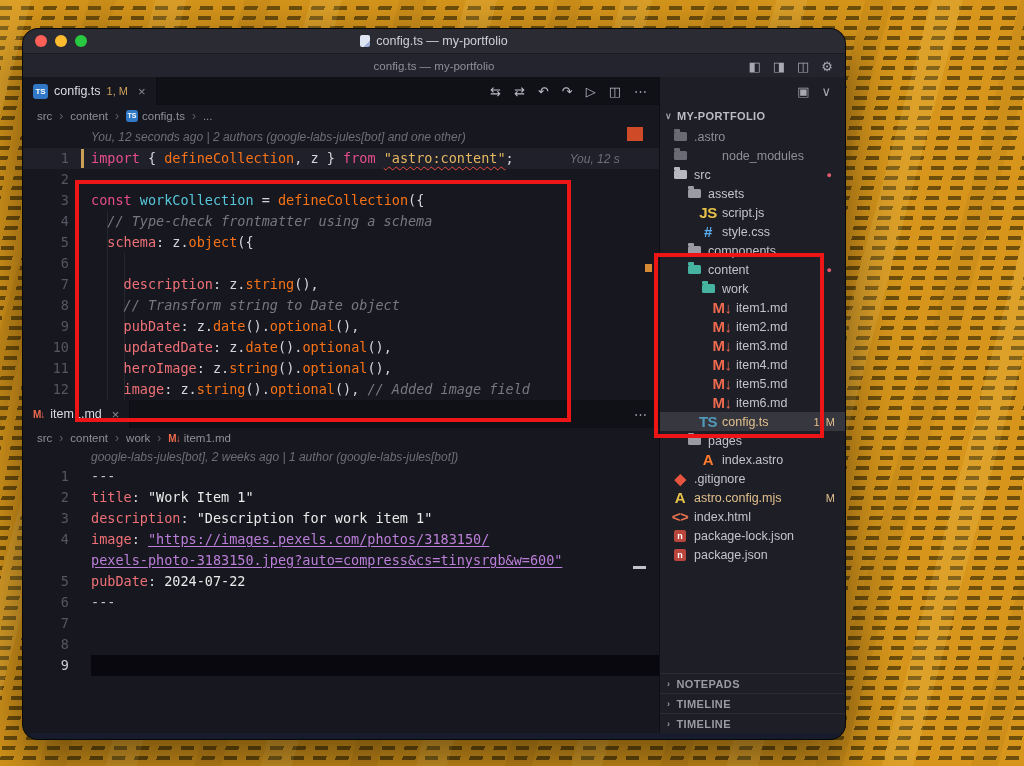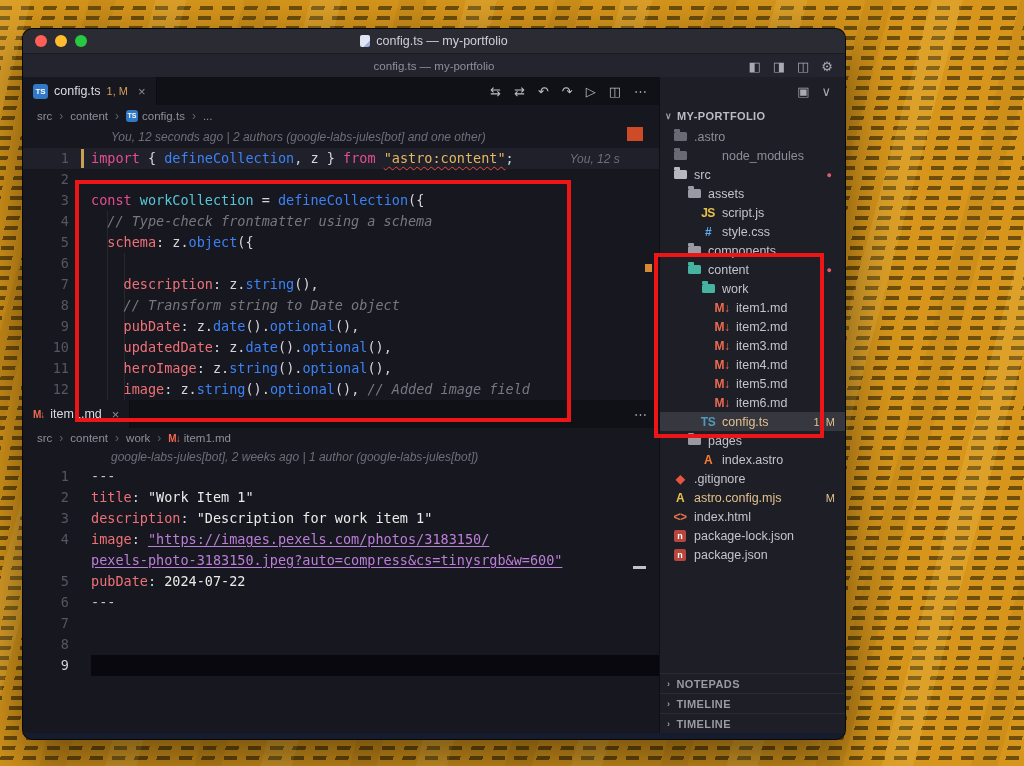--- a/index.html
+++ b/index.html
@@ -2,21 +2,21 @@
 <html><head>
 <meta charset="utf-8">
 <style>
   html,body{margin:0;padding:0;width:1024px;height:766px;overflow:hidden;font-family:"Liberation Sans",sans-serif;}
   .desktop{position:relative;width:1024px;height:766px;background-color:#d7961b;
     background-image:
       repeating-linear-gradient(105deg, rgba(255,214,110,.16) 0 30px, rgba(0,0,0,0) 30px 86px, rgba(120,80,10,.10) 86px 112px, rgba(0,0,0,0) 112px 150px),
       repeating-linear-gradient(100deg, rgba(0,0,0,0) 0 13px, #d7961b 13px 22px),
       repeating-linear-gradient(0deg, rgba(0,0,0,0) 0 6px, #6d4e0b 6px 10px);
   }
-  .window{position:absolute;left:22px;top:28px;width:824px;height:712px;background:#17171f;border-radius:10px;
+  .window{position:absolute;left:22px;top:28px;width:824px;height:712px;background:#17171f;border-radius:16px;
     box-shadow:0 20px 55px rgba(0,0,0,.5);border:1px solid rgba(0,0,0,.65);overflow:hidden;box-sizing:border-box;}
   
   .os-titlebar{height:24px;background:#2b2b34;border-bottom:1px solid #1a1a21;position:relative;display:flex;align-items:center;}
   .traffic{display:flex;gap:8px;padding-left:12px;}
   .tl{width:12px;height:12px;border-radius:50%;}
   .os-title{position:absolute;left:0;right:0;display:flex;justify-content:center;align-items:center;gap:6px;font-size:12.5px;color:#cfcfd5;}
   .doc-icon{display:inline-block;width:10px;height:12px;background:linear-gradient(135deg,#dfe5f2 70%,#9fb0d8 70%);border-radius:2px;}
   .vs-titlebar{height:24px;background:#232331;background:#24242e;position:relative;display:flex;align-items:center;justify-content:center;border-bottom:1px solid #121218;}
   .vs-title{font-size:11.5px;color:#8f8f99;}
   .layout-icons{position:absolute;right:12px;top:0;height:24px;display:flex;align-items:center;gap:12px;color:#a9a9b3;font-size:13px;}
@@ -33,32 +33,32 @@
   .tab .close{color:#8b8b95;margin-left:4px;font-size:13px;}
   .tab-actions{margin-left:auto;display:flex;align-items:center;gap:13px;padding-right:12px;color:#bcbcc6;font-size:13px;}
   .ts-chip{display:inline-block;width:15px;height:15px;border-radius:3px;background:#3178c6;color:#fff;font-weight:bold;font-size:8px;line-height:15px;text-align:center;}
   .ts-chip.small{width:12px;height:12px;font-size:7px;line-height:12px;}
   .md-glyph{color:#ee6a4f;font-weight:bold;font-size:10px;letter-spacing:-1px;}
   .breadcrumbs{height:22px;display:flex;align-items:center;padding-left:14px;gap:7px;font-size:11.5px;color:#8f8f99;background:#17171f;}
   .crumb{display:flex;align-items:center;gap:4px;}
   .crumb-sep{color:#60606a;font-size:12px;}
   
   .code{font-family:"DejaVu Sans Mono",monospace;font-size:13.5px;line-height:21px;}
-  .blame-row{height:21px;line-height:21px;padding-left:88px;font-family:"Liberation Sans",sans-serif;font-style:italic;font-size:12px;color:#6e6e79;white-space:nowrap;}
+  .blame-row{height:21px;line-height:21px;padding-left:68px;font-family:"Liberation Sans",sans-serif;font-style:italic;font-size:12px;color:#6e6e79;white-space:nowrap;}
   .blame-row.short{height:18px;line-height:18px;}
   .code-line{display:flex;height:21px;position:relative;white-space:pre;}
   .ln{width:46px;flex:none;text-align:right;padding-right:22px;color:#565662;}
   .lc{flex:1;position:relative;}
   #ed1-code .code-line.current{background:#20202b;}
   #ed2-code .code-line.current .lc{background:#08080e;}
   #ed2-code .code-line.current .ln{color:#d0d0da;}
   .change-bar{position:absolute;left:58px;top:1px;bottom:1px;width:3px;background:#caa153;}
   .inline-blame{margin-left:56px;font-family:"Liberation Sans",sans-serif;font-style:italic;font-size:12px;color:#6e6e79;text-align:center;}
   .tok-kw{color:#e64d8e;}
-  .tok-fn{color:#3b82f6;}
+  .tok-fn{color:#f97316;}
   .tok-var{color:#56c7da;}
   .tok-prop{color:#ef7177;}
   .tok-str{color:#e5b95f;}
   .tok-cmt{color:#777781;font-style:italic;}
   .tok-pun,.tok-plain{color:#d4d4dc;}
   .tok-meta{color:#c3c3cc;}
   .tok-strq{color:#eaeaea;}
   .tok-link{color:#bb7fd9;text-decoration:underline;text-underline-offset:2px;}
   .sq{text-decoration-line:underline;text-decoration-style:wavy;text-decoration-color:#e84b3c;text-decoration-thickness:1px;text-underline-offset:3px;}
   .indent-guide{position:absolute;width:1px;background:rgba(255,255,255,.07);}
@@ -67,21 +67,21 @@
   .side-actions{position:absolute;top:0;right:14px;height:28px;display:flex;align-items:center;gap:12px;color:#a9a9b3;font-size:13px;}
   .side-section{position:absolute;top:28px;left:0;right:0;height:22px;display:flex;align-items:center;gap:5px;padding-left:5px;
     font-size:11px;font-weight:bold;letter-spacing:.4px;color:#bcbcc5;}
   .side-chevron{font-size:9px;color:#9a9aa3;}
   #file-tree{position:absolute;top:50px;left:0;right:0;}
   .tree-row{height:19px;display:flex;align-items:center;position:relative;font-size:12.5px;color:#c3c3cb;}
   .tree-row.selected{background:#37373f;}
   .tree-icon{margin-right:6px;flex:none;display:inline-flex;align-items:center;justify-content:center;width:16px;}
   .icon-folder{width:13px;height:9px;border-radius:1.5px;position:relative;}
   .icon-folder:before{content:"";position:absolute;top:-3px;left:0;width:6px;height:3px;border-radius:1px 1px 0 0;background:inherit;}
-  .icon-glyph{font-weight:bold;font-size:12px;letter-spacing:-0.5px;}
+  .icon-glyph{font-weight:bold;font-size:15px;letter-spacing:-0.5px;}
   .icon-chip{width:12px;height:12px;border-radius:2px;color:#fff;font-weight:bold;font-size:9px;line-height:12px;text-align:center;}
   .tree-badge{position:absolute;right:10px;color:#e2c08d;font-size:11px;}
   .tree-dot{position:absolute;right:13px;font-size:9px;}
   .side-bottom{position:absolute;left:0;right:0;bottom:0;}
   .side-bottom .brow{height:19px;display:flex;align-items:center;gap:6px;padding-left:7px;font-size:11px;font-weight:bold;
     letter-spacing:.4px;color:#9a9aa2;border-top:1px solid rgba(255,255,255,.06);}
   .bottom-strip{position:absolute;left:0;right:0;bottom:0;height:6px;background:#161c2b;}
   
   .anno{position:absolute;border:4px solid #ed1515;background:transparent;pointer-events:none;}
   .marker{position:absolute;}

